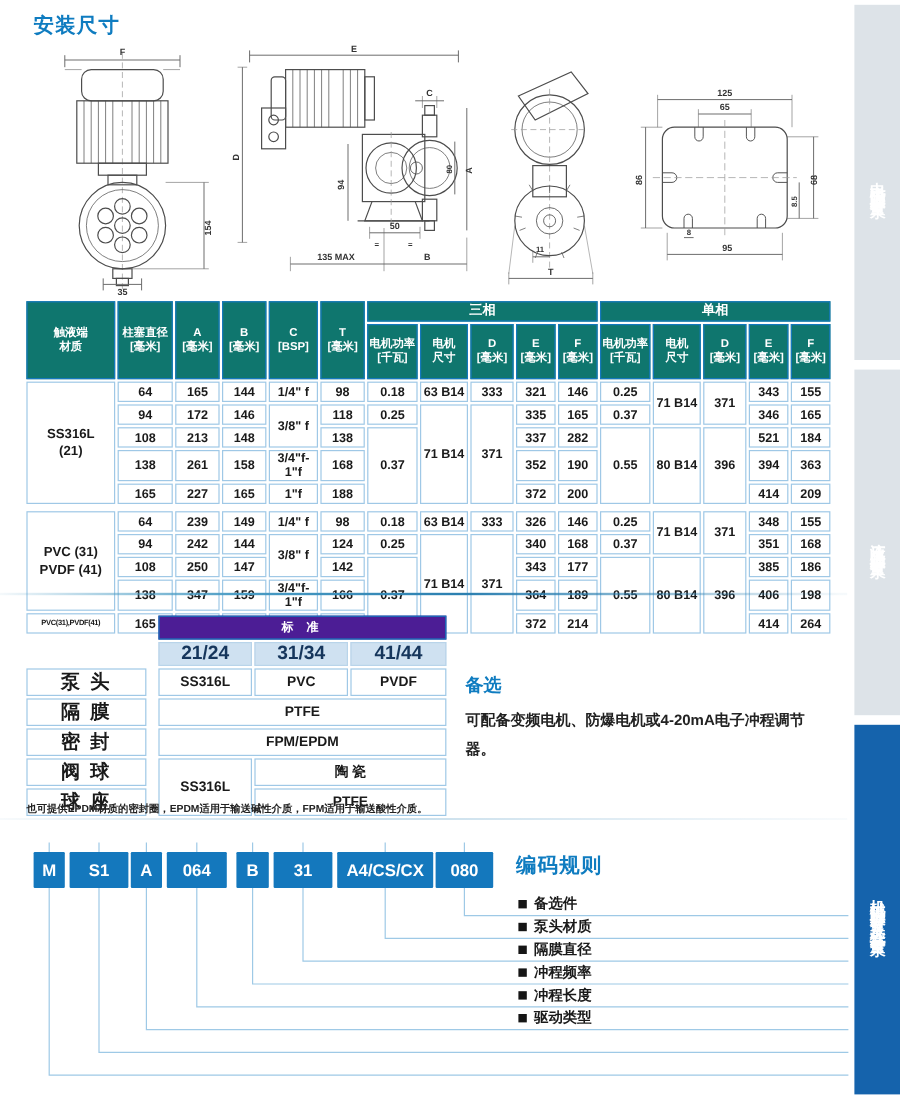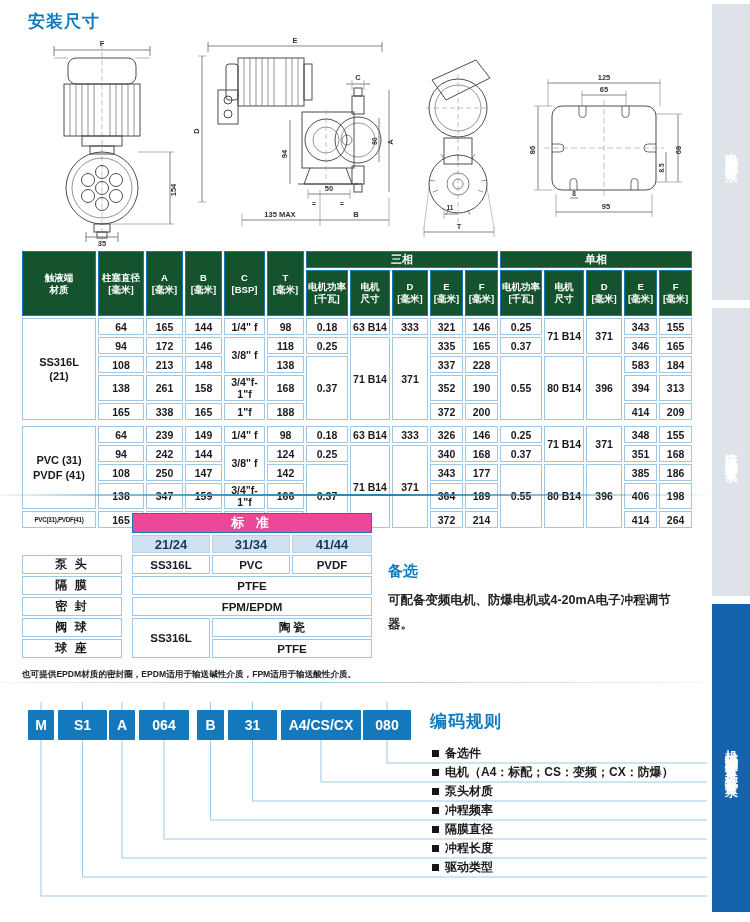--- a/index.html
+++ b/index.html
@@ -8,35 +8,35 @@
 
   .pagetitle{position:absolute;left:28px;top:10px;font-size:17px;font-weight:bold;color:#0f7cc0;letter-spacing:1px;}
 
   .dw{position:absolute;}
   .dw text{font-size:7.5px;fill:#333;text-anchor:middle;font-weight:bold;}
   .dw .t6{font-size:6.5px;}
 
   
   .dimtab{position:absolute;left:20px;top:249px;width:658px;border-collapse:separate;border-spacing:2px;table-layout:fixed;}
   .dimtab th,.dimtab td{border:1px solid #9fc8e6;background:#fff;text-align:center;vertical-align:middle;padding:0;box-sizing:border-box;}
-  .dimtab th.hd{background:#14532d;border-color:#1478bd;color:#fff;font-weight:bold;font-size:9.5px;line-height:1.25;white-space:pre-line;}
+  .dimtab th.hd{background:#0f766e;border-color:#1478bd;color:#fff;font-weight:bold;font-size:9.5px;line-height:1.25;white-space:pre-line;}
   .dimtab th.big{font-size:11px;height:17px;}
   .dimtab td{font-size:10.5px;font-weight:bold;color:#1a1a1a;height:17px;}
   .dimtab .hr2 th{height:46px;}
   .dimtab .mat{font-size:11px;white-space:pre-line;line-height:1.3;}
   .dimtab .mat2{font-size:6.3px;letter-spacing:-.3px;}
   .dimtab tr.sp td{border:none;background:transparent;height:2px;line-height:0;}
 
   
   .stdtab{position:absolute;left:20px;top:511px;border-collapse:separate;border-spacing:2px;table-layout:fixed;width:352px;}
   .stdtab th,.stdtab td{border:1px solid #9fc8e6;background:#fff;text-align:center;vertical-align:middle;padding:0;box-sizing:border-box;height:18px;font-size:11.5px;font-weight:bold;color:#1a1a1a;}
   .stdtab .blank{border:none;background:transparent;}
-  .stdtab th.stdhead{background:#ec4899;border-color:#1478bd;color:#fff;font-size:13px;letter-spacing:4px;height:20px;}
-  .stdtab td.stdsub{background:#cfe1f1;border-color:#b9d4ea;color:#16365c;font-size:13px;margin-top:36px;}
-  .stdtab th.stdlabel{font-size:12px;letter-spacing:2px;color:#1a1a1a;margin-top:37px;}
+  .stdtab th.stdhead{background:#4c1d95;border-color:#1478bd;color:#fff;font-size:10px;letter-spacing:4px;height:20px;}
+  .stdtab td.stdsub{background:#cfe1f1;border-color:#b9d4ea;color:#16365c;font-size:16px;margin-top:36px;}
+  .stdtab th.stdlabel{font-size:16px;letter-spacing:2px;color:#1a1a1a;margin-top:37px;}
   .tabnote{position:absolute;left:22px;top:649px;font-size:8.6px;color:#222;font-weight:bold;margin-top:20px;}
 
   .opt-title{position:absolute;left:388px;top:562px;font-size:15px;font-weight:bold;color:#0f7cc0;}
   .opt-body{position:absolute;left:388px;top:588px;width:292px;font-size:12.5px;line-height:1.95;color:#222;font-weight:bold;}
 
   .divider1{position:absolute;left:0;top:494px;width:706px;height:2px;background:linear-gradient(to right,rgba(62,140,180,.05),#4a9cc4 28%,#2b7fb0 55%,rgba(62,140,180,.05) 99%);}
   .divider2{position:absolute;left:0;top:682px;width:706px;height:1px;background:linear-gradient(to right,rgba(130,175,205,.1),#9cc4dc 40%,rgba(150,190,215,.1));}
 
   
   .codeblock{position:absolute;top:710px;height:30px;background:#1478bd;color:#fff;font-size:14px;font-weight:bold;display:flex;align-items:center;justify-content:center;border-radius:1px;}
@@ -314,41 +314,41 @@
         <td>346</td>
         <td>165</td>
       </tr>
       <tr>
         <td>108</td>
         <td>213</td>
         <td>148</td>
         <td>138</td>
         <td rowspan="3">0.37</td>
         <td>337</td>
-        <td>228</td>
+        <td>282</td>
         <td rowspan="3">0.55</td>
         <td rowspan="3">80 B14</td>
         <td rowspan="3">396</td>
-        <td>583</td>
+        <td>521</td>
         <td>184</td>
       </tr>
       <tr>
         <td>138</td>
         <td>261</td>
         <td>158</td>
         <td>3/4"f-1"f</td>
         <td>168</td>
         <td>352</td>
         <td>190</td>
         <td>394</td>
-        <td>313</td>
+        <td>363</td>
       </tr>
       <tr>
         <td>165</td>
-        <td>338</td>
+        <td>227</td>
         <td>165</td>
         <td>1"f</td>
         <td>188</td>
         <td>372</td>
         <td>200</td>
         <td>414</td>
         <td>209</td>
       </tr>
       <tr class="sp">
           <td colspan="16"></td>
@@ -510,33 +510,29 @@
 
   <div class="code-title">编码规则</div>
 
   <div class="code-labels">
     <div class="code-label">
         <span class="sq"></span>
         <span>备选件</span>
       </div>
     <div class="code-label">
         <span class="sq"></span>
-        <span>电机（A4：标配；CS：变频；CX：防爆）</span>
-      </div>
-    <div class="code-label">
-        <span class="sq"></span>
         <span>泵头材质</span>
       </div>
     <div class="code-label">
         <span class="sq"></span>
-        <span>冲程频率</span>
+        <span>隔膜直径</span>
       </div>
     <div class="code-label">
         <span class="sq"></span>
-        <span>隔膜直径</span>
+        <span>冲程频率</span>
       </div>
     <div class="code-label">
         <span class="sq"></span>
         <span>冲程长度</span>
       </div>
     <div class="code-label">
         <span class="sq"></span>
         <span>驱动类型</span>
       </div>
   </div>

